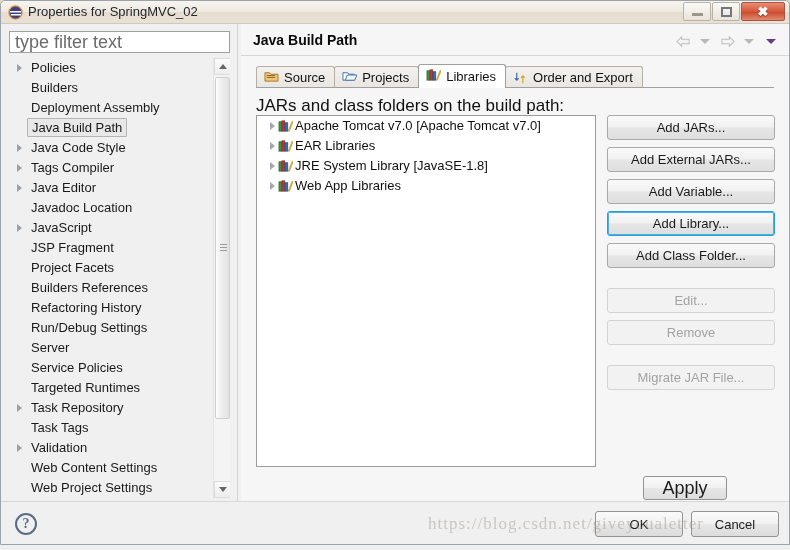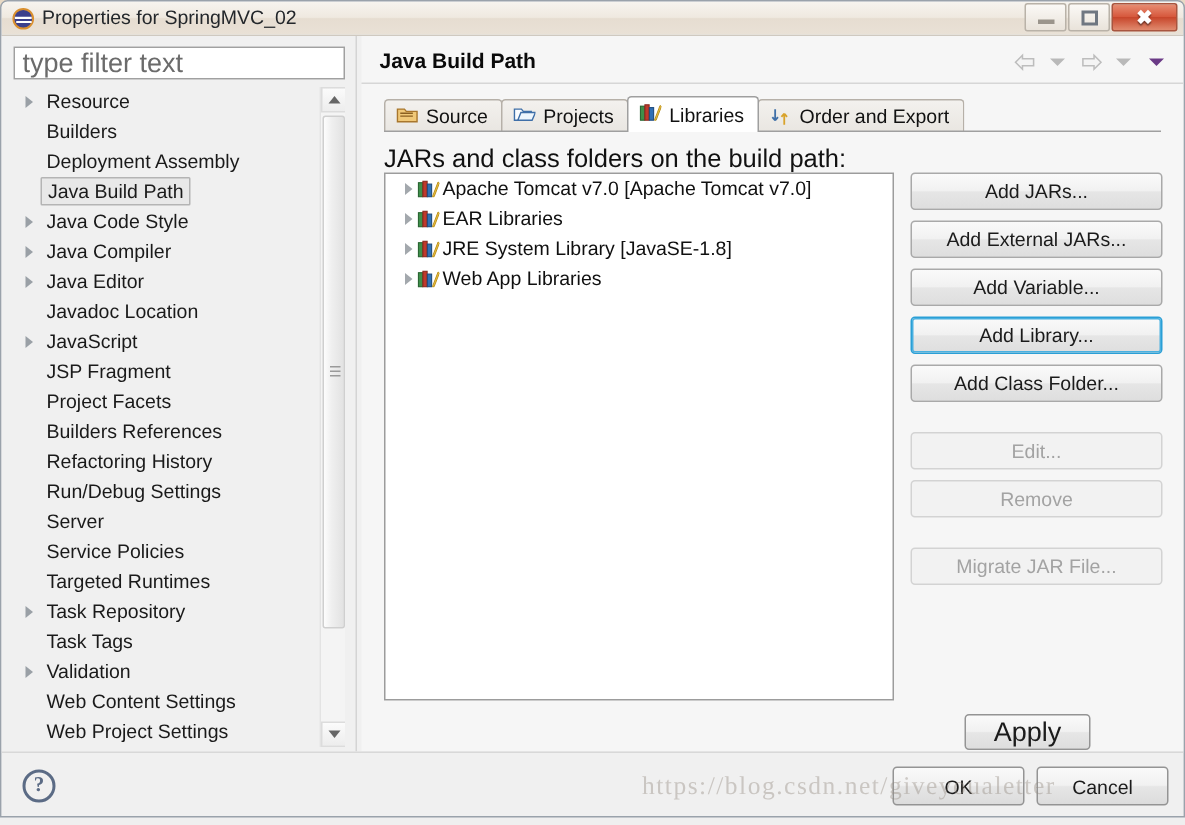--- a/index.html
+++ b/index.html
@@ -355,26 +355,26 @@
           </div>
       </div>
     </div>
 
     <div class="dlg-body">
 
       <div class="left-pane">
         <input class="filter-box" type="text" placeholder="type filter text" style="">
         <div class="tree-wrap">
           <div class="tree-list" id="tree-list">
-              <div class="tree-item"><span class="arrow"></span><span class="lbl">Resource</span></div>
+              <div class="tree-item"><span class="arrow"></span><span class="lbl">Policies</span></div>
               <div class="tree-item"><span class="lbl">Builders</span></div>
               <div class="tree-item"><span class="lbl">Deployment Assembly</span></div>
               <div class="tree-item sel"><span class="lbl">Java Build Path</span></div>
               <div class="tree-item"><span class="arrow"></span><span class="lbl">Java Code Style</span></div>
-              <div class="tree-item"><span class="arrow"></span><span class="lbl">Java Compiler</span></div>
+              <div class="tree-item"><span class="arrow"></span><span class="lbl">Tags Compiler</span></div>
               <div class="tree-item"><span class="arrow"></span><span class="lbl">Java Editor</span></div>
               <div class="tree-item"><span class="lbl">Javadoc Location</span></div>
               <div class="tree-item"><span class="arrow"></span><span class="lbl">JavaScript</span></div>
               <div class="tree-item"><span class="lbl">JSP Fragment</span></div>
               <div class="tree-item"><span class="lbl">Project Facets</span></div>
               <div class="tree-item"><span class="lbl">Builders References</span></div>
               <div class="tree-item"><span class="lbl">Refactoring History</span></div>
               <div class="tree-item"><span class="lbl">Run/Debug Settings</span></div>
               <div class="tree-item"><span class="lbl">Server</span></div>
               <div class="tree-item"><span class="lbl">Service Policies</span></div>

